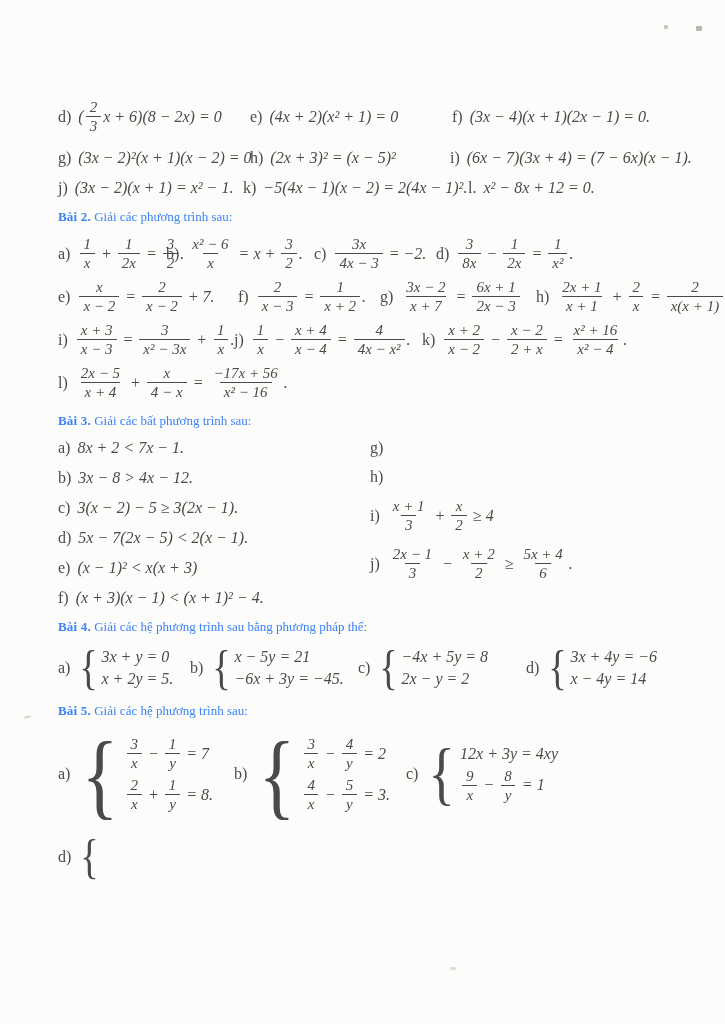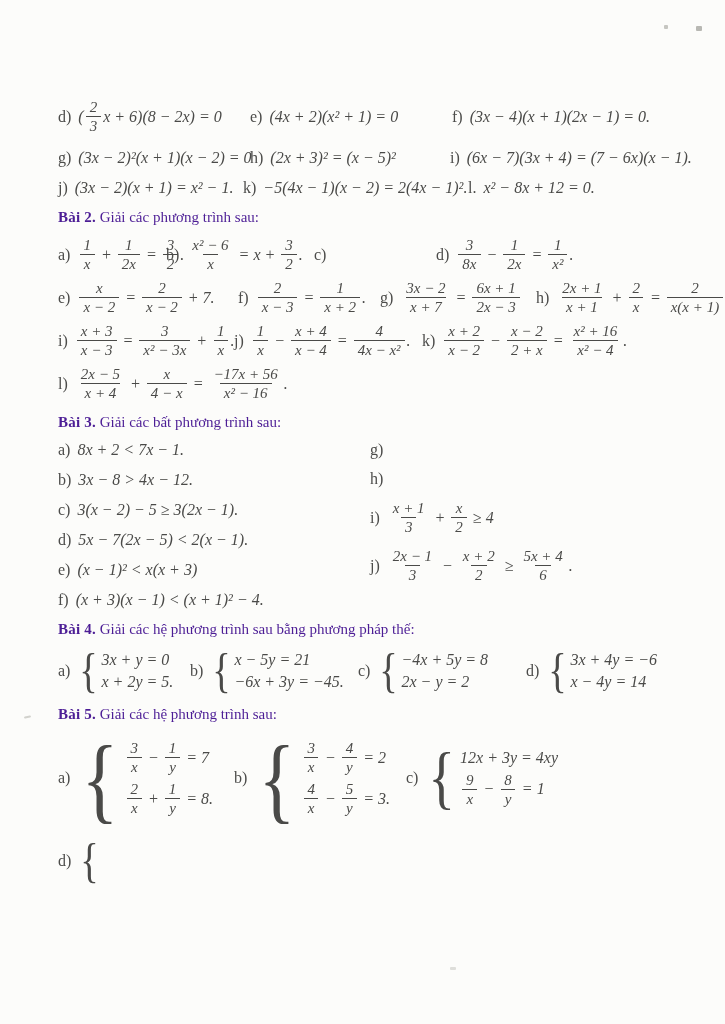--- a/index.html
+++ b/index.html
@@ -23,21 +23,21 @@
   .frac{display:inline-flex;flex-direction:column;align-items:center;margin:0 2px;font-size:15px;}
   .frac .num{padding:0 4px;line-height:1.2;}
   .frac .den{padding:0 4px;line-height:1.2;border-top:1px solid #4a4a48;}
 
   .cases{display:inline-flex;align-items:center;}
   .cases .brace{font-style:normal;line-height:.95;color:#4a4a48;transform:scaleX(.8);margin-right:1px;font-weight:400;}
   .cases-col{display:inline-flex;flex-direction:column;align-items:flex-start;gap:4px;justify-content:center;}
   .cases-line{display:inline-flex;align-items:center;white-space:pre;}
 
   
-  .hdr{font-size:15px;color:#4c1d95;margin:12px 0 10px 0;}
+  .hdr{font-size:13px;color:#3b82f6;margin:12px 0 10px 0;}
   .hdr b{letter-spacing:.2px;}
 
   
   .r-b1a>.item:nth-child(1){width:192px;} .r-b1a>.item:nth-child(2){width:202px;}
   .r-b1b>.item:nth-child(1){width:192px;} .r-b1b>.item:nth-child(2){width:200px;}
   .r-b1c>.item:nth-child(1){width:185px;} .r-b1c>.item:nth-child(2){width:225px;}
   .r-b2a>.item:nth-child(1){width:108px;} .r-b2a>.item:nth-child(2){width:148px;} .r-b2a>.item:nth-child(3){width:122px;}
   .r-b2b>.item:nth-child(1){width:180px;} .r-b2b>.item:nth-child(2){width:142px;} .r-b2b>.item:nth-child(3){width:156px;}
   .r-b2c>.item:nth-child(1){width:176px;} .r-b2c>.item:nth-child(2){width:188px;}
   .r-b4>.item:nth-child(1){width:132px;} .r-b4>.item:nth-child(2){width:168px;} .r-b4>.item:nth-child(3){width:168px;}
@@ -118,20 +118,21 @@
       <div class="item">
         <span class="lbl">a)</span>
         <span class="math"><span class="frac"><span class="num">1</span><span class="den">x</span></span><span class="mt"> + </span><span class="frac"><span class="num">1</span><span class="den">2x</span></span><span class="mt"> = </span><span class="frac"><span class="num">3</span><span class="den">2</span></span><span class="mt">.</span></span>
       </div>
       <div class="item">
         <span class="lbl">b)</span>
         <span class="math"><span class="frac"><span class="num">x² − 6</span><span class="den">x</span></span><span class="mt"> = x + </span><span class="frac"><span class="num">3</span><span class="den">2</span></span><span class="mt">.</span></span>
       </div>
       <div class="item">
         <span class="lbl">c)</span>
+        <span class="math"><span class="frac"><span class="num">3x</span><span class="den">4x − 3</span></span><span class="mt"> = −2.</span></span>
       </div>
       <div class="item">
         <span class="lbl">d)</span>
         <span class="math"><span class="frac"><span class="num">3</span><span class="den">8x</span></span><span class="mt"> − </span><span class="frac"><span class="num">1</span><span class="den">2x</span></span><span class="mt"> = </span><span class="frac"><span class="num">1</span><span class="den">x²</span></span><span class="mt">.</span></span>
       </div>
     </div>
   <div class="mrow r-b2b">
       <div class="item">
         <span class="lbl">e)</span>
         <span class="math"><span class="frac"><span class="num">x</span><span class="den">x − 2</span></span><span class="mt"> = </span><span class="frac"><span class="num">2</span><span class="den">x − 2</span></span><span class="mt"> + 7.</span></span>

